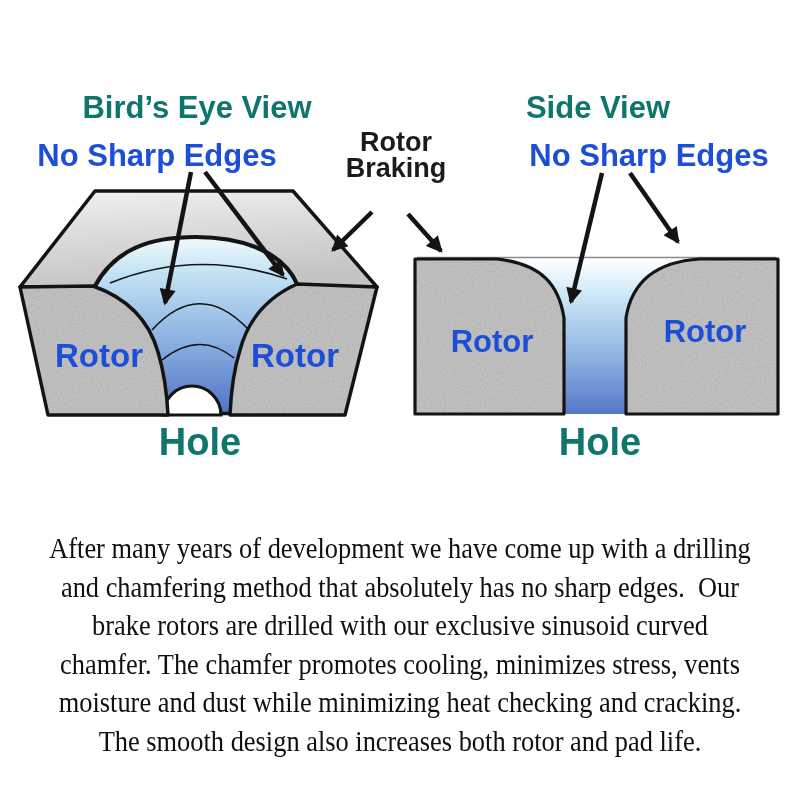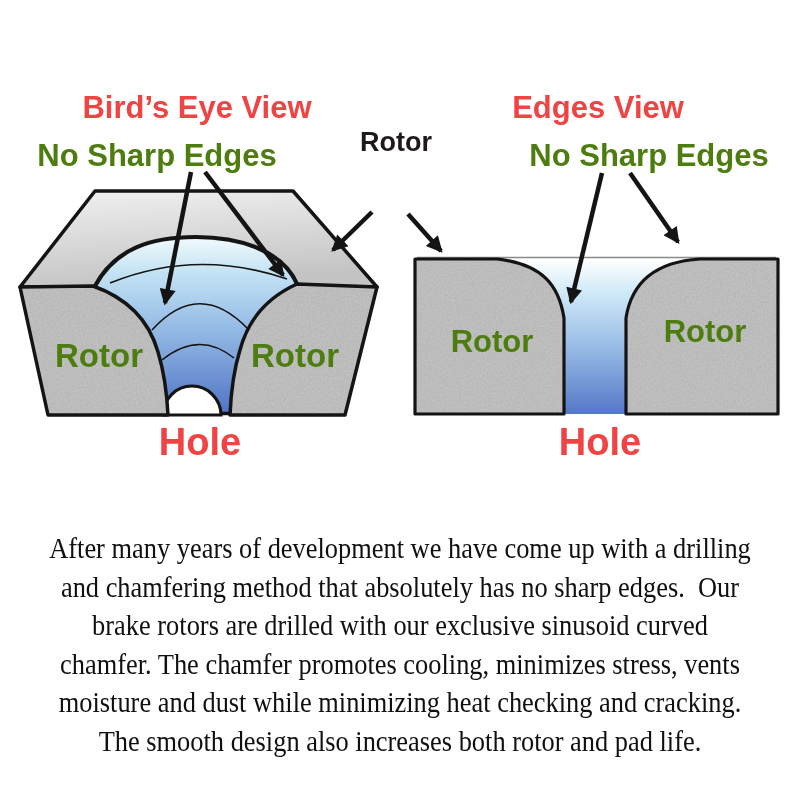--- a/index.html
+++ b/index.html
@@ -1,21 +1,21 @@
 <!DOCTYPE html>
 <html><head>
 <meta charset="utf-8">
 <style>
   html,body{margin:0;padding:0;background:#fff;}
   .canvas{position:relative;width:800px;height:800px;background:#fff;overflow:hidden;
           font-family:"Liberation Sans",sans-serif;}
   .diagram-svg{position:absolute;left:0;top:0;}
   .lbl{position:absolute;transform:translateX(-50%);white-space:nowrap;
-       font-weight:700;color:#4d7c0f;line-height:1.08;}
-  .red{color:#ef4444;}
+       font-weight:700;color:#1d4ed8;line-height:1.08;}
+  .red{color:#0f766e;}
   .h31{font-size:31px;}
   .h29{font-size:38px;}
   .rotor-big{font-size:33px;}
   .rotor-side{font-size:31px;}
   .stack{position:absolute;transform:translateX(-50%);text-align:center;
          font-weight:700;color:#1e1a1b;font-size:27px;line-height:26px;white-space:nowrap;}
   .caption{position:absolute;left:0;top:529px;width:800px;text-align:center;
            font-family:"Liberation Serif",serif;font-size:30px;line-height:38.6px;
            color:#101010;transform:scaleX(0.88);transform-origin:400px 0;}
   .caption div{white-space:pre;}
@@ -96,23 +96,24 @@
     <line x1="602" y1="173" x2="571" y2="302" stroke="#141414" stroke-width="4.5" marker-end="url(#ah)"></line>
     <line x1="630" y1="173" x2="678" y2="242" stroke="#141414" stroke-width="4.5" marker-end="url(#ah)"></line>
   </svg>
 
   <div class="lbl red h31" style="left:197px;top:91px">Bird’s Eye View</div>
 
   <div class="lbl h31" style="left:157px;top:139px">No Sharp Edges</div>
 
   <div class="stack" style="left:396px;top:129px">
     <div>Rotor</div>
+    <div>Braking</div>
   </div>
 
-  <div class="lbl red h31" style="left:598px;top:91px">Edges View</div>
+  <div class="lbl red h31" style="left:598px;top:91px">Side View</div>
 
   <div class="lbl h31" style="left:649px;top:139px">No Sharp Edges</div>
 
   <div class="lbl rotor-big" style="left:99px;top:338px">Rotor</div>
   <div class="lbl rotor-big" style="left:295px;top:338px">Rotor</div>
 
   <div class="lbl rotor-side" style="left:492px;top:325px">Rotor</div>
   <div class="lbl rotor-side" style="left:705px;top:315px">Rotor</div>
 
   <div class="lbl red h29" style="left:200px;top:422px">Hole</div>

